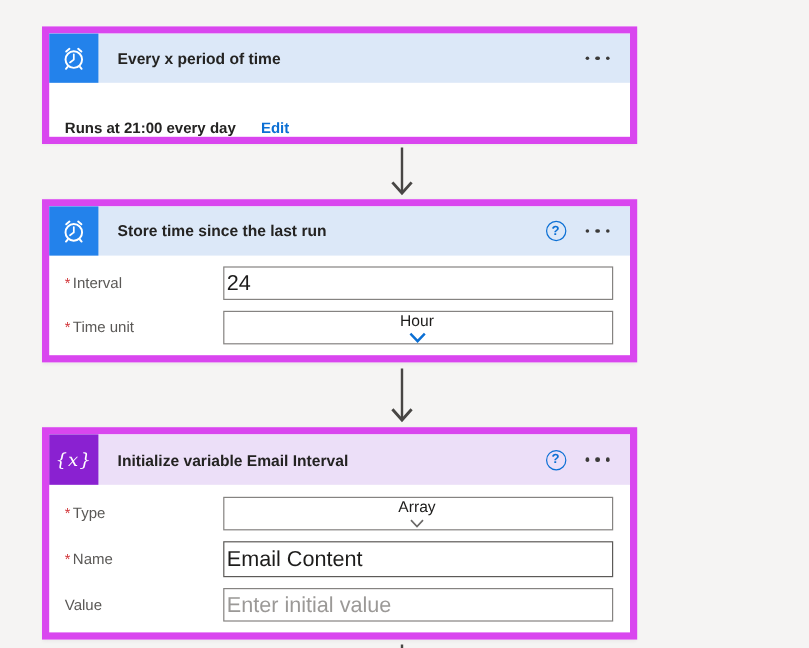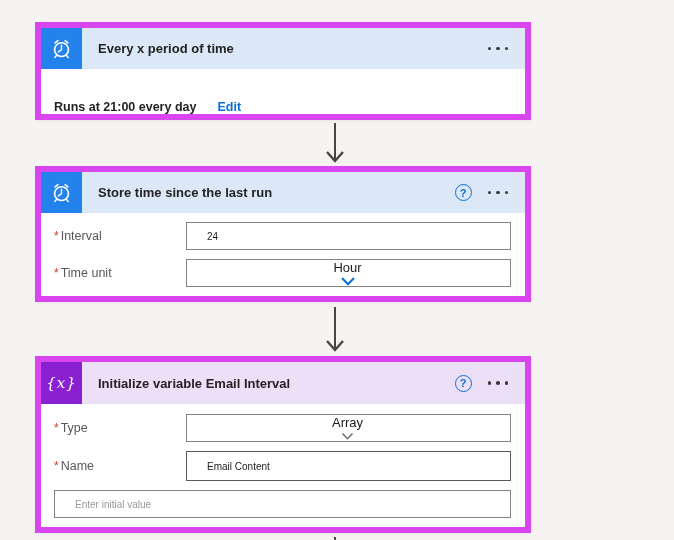--- a/index.html
+++ b/index.html
@@ -70,21 +70,21 @@
     flex: 0 0 132px; width: 132px;
     font-size: 12.5px; color: #5a5856;
   }
   .req::before { content: "*"; color: #d13438; margin-right: 2px; font-size: 12px; }
 
   .text-input, .dropdown {
     flex: 1; height: 28px;
     border: 1px solid #858381; background: #fff;
   }
   .text-input {
-    padding: 0 20px; font-size: 10px; color: #1d1c1b;
+    padding: 0 2px; font-size: 18px; color: #1d1c1b;
     font-family: "Liberation Sans", sans-serif;
     outline: none; width: 100%;
   }
   .text-input::placeholder { color: #9b9997; }
   .input-strong { height: 30px; border-color: #5c5a58; }
   .dropdown {
     display: flex; align-items: center; justify-content: space-between;
     padding: 0 12px 0 10px; font-size: 13px; color: #1d1c1b; cursor: pointer; flex-direction: column;
   }
 
@@ -197,20 +197,21 @@
           <svg width="13" height="9" viewBox="0 0 13 9" fill="none">
             <polyline points="1.5,1.5 6.5,6.8 11.5,1.5" stroke-width="1.4" stroke="#6b6968"></polyline>
           </svg>
         </div>
       </div>
       <div class="field-row">
         <span class="field-label req">Name</span>
         <input class="text-input input-strong" type="text" value="Email Content" style="">
       </div>
       <div class="field-row">
+        <span class="field-label">Value</span>
         <input class="text-input" type="text" placeholder="Enter initial value" style="">
       </div>
     </div>
   </div>
 
   <div class="connector conn-3">
     <svg width="22" height="46" viewBox="0 0 22 46" fill="none" stroke="#484644" stroke-width="2">
       <line x1="11" y1="4" x2="11" y2="40"></line>
       <polyline points="3,32 11,41 19,32" stroke-width="2.4"></polyline>
     </svg>

